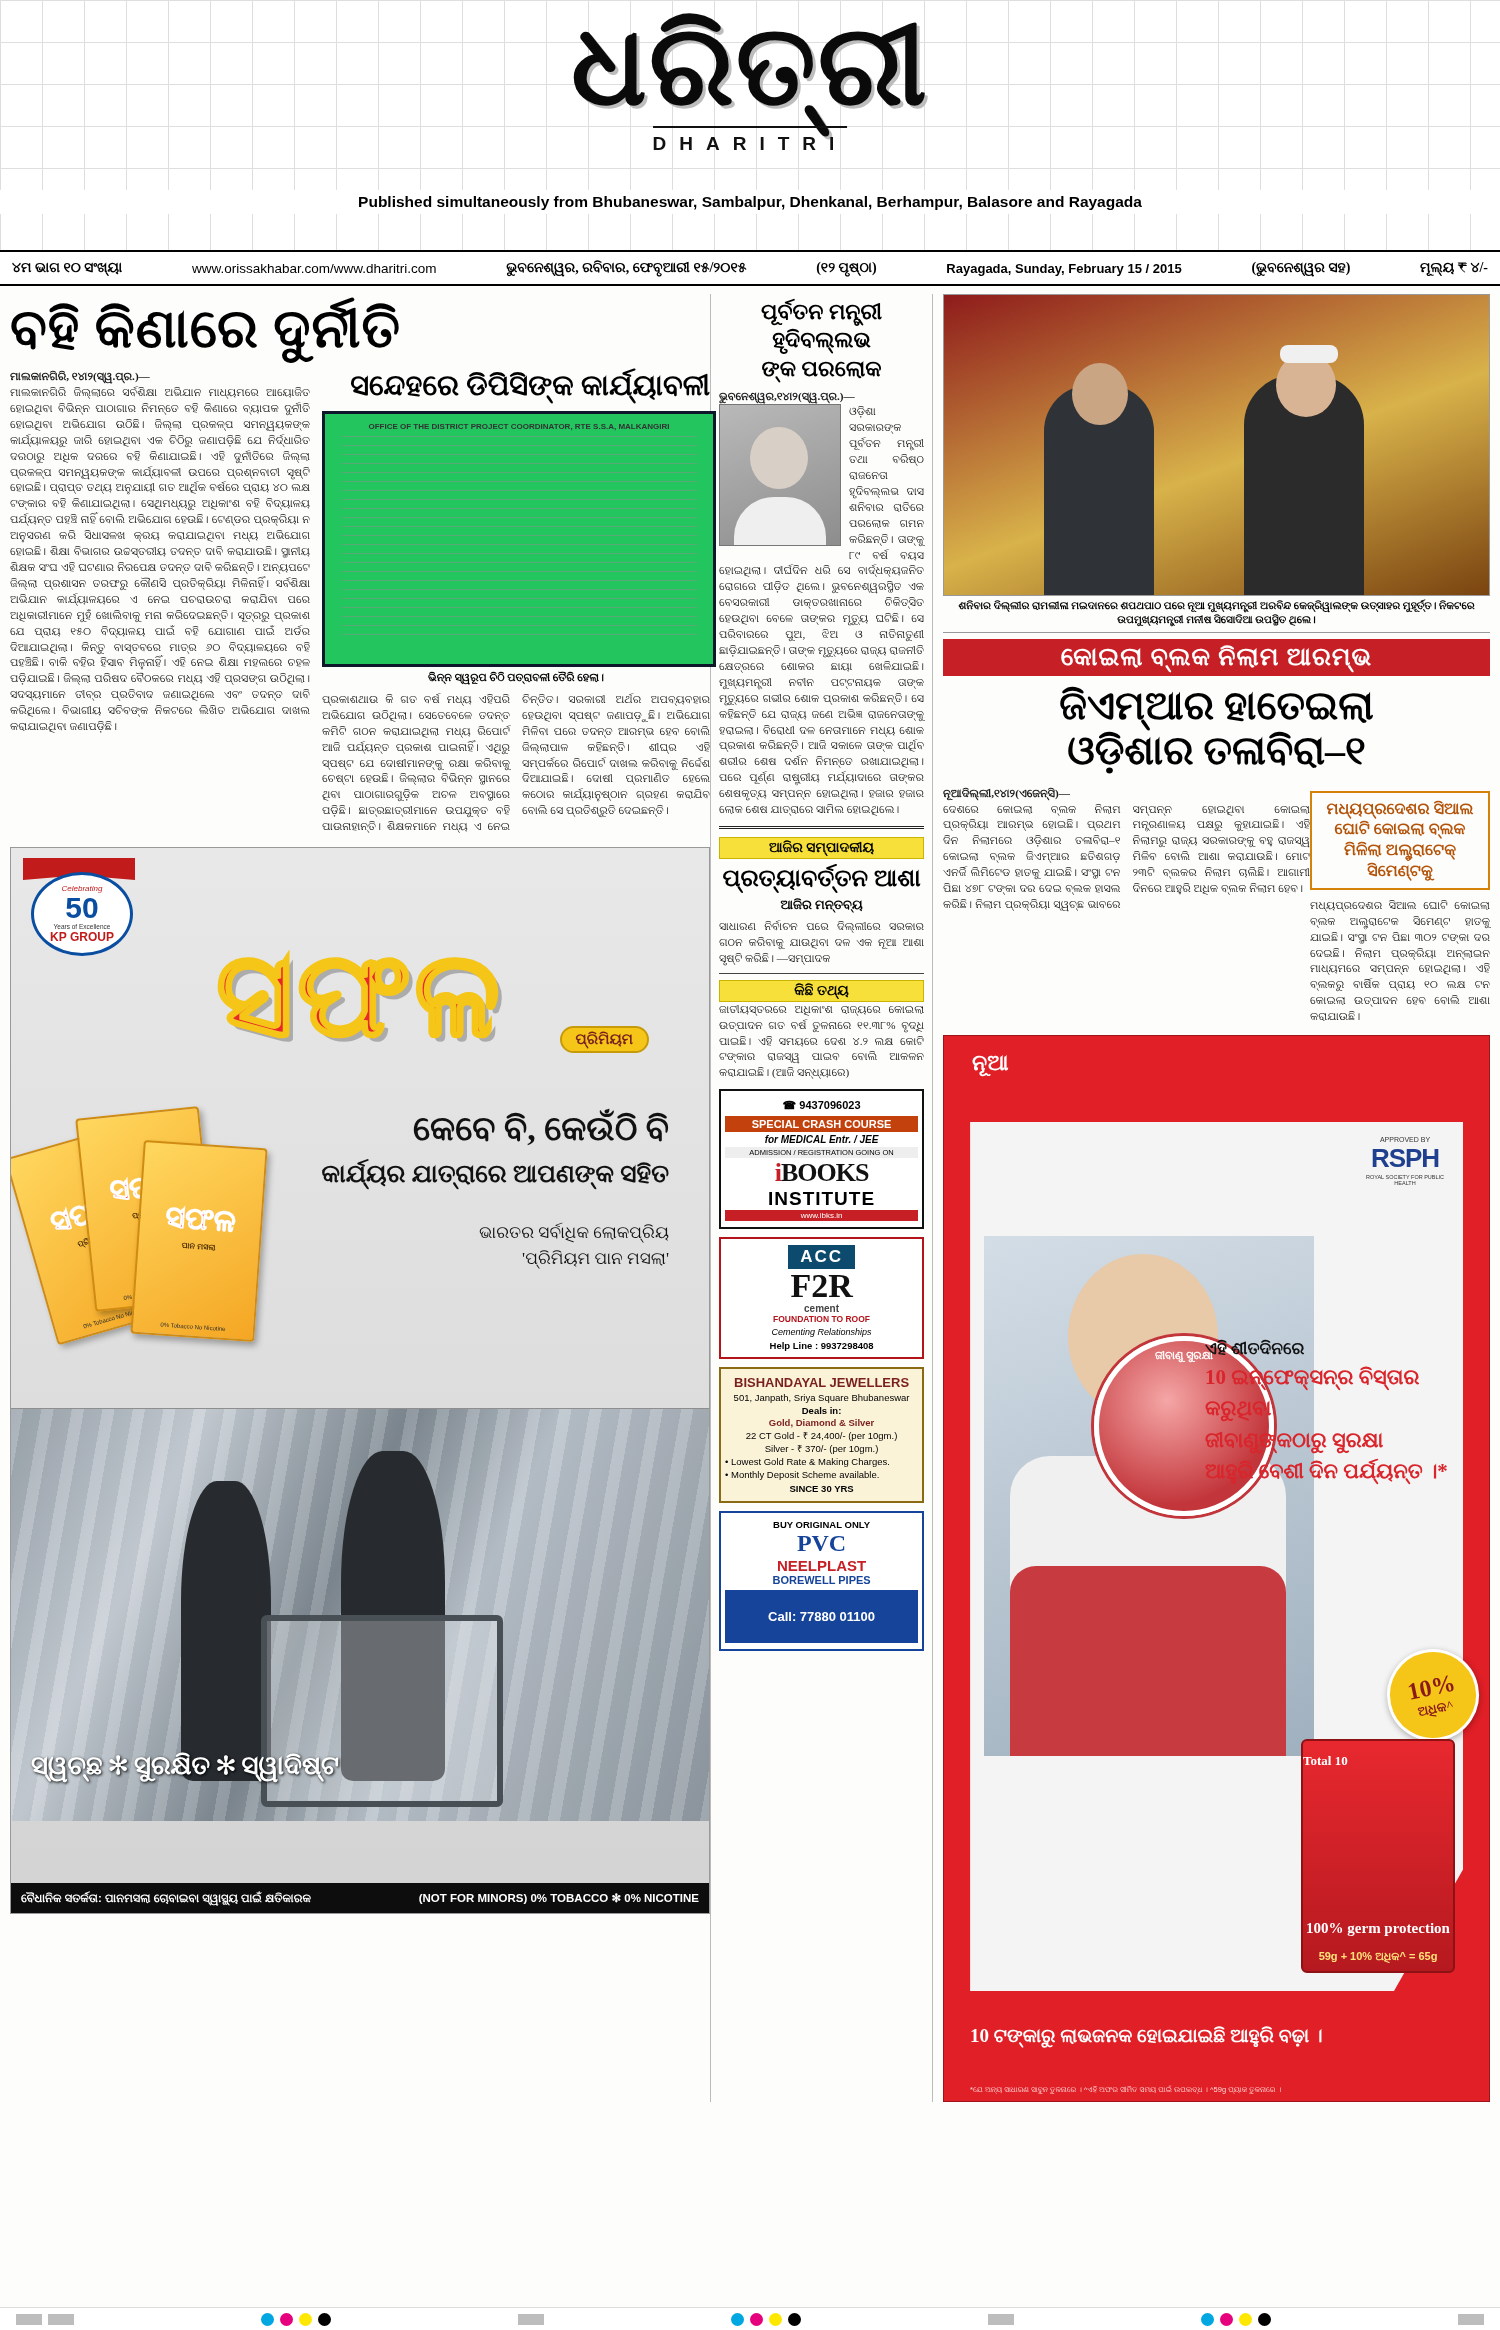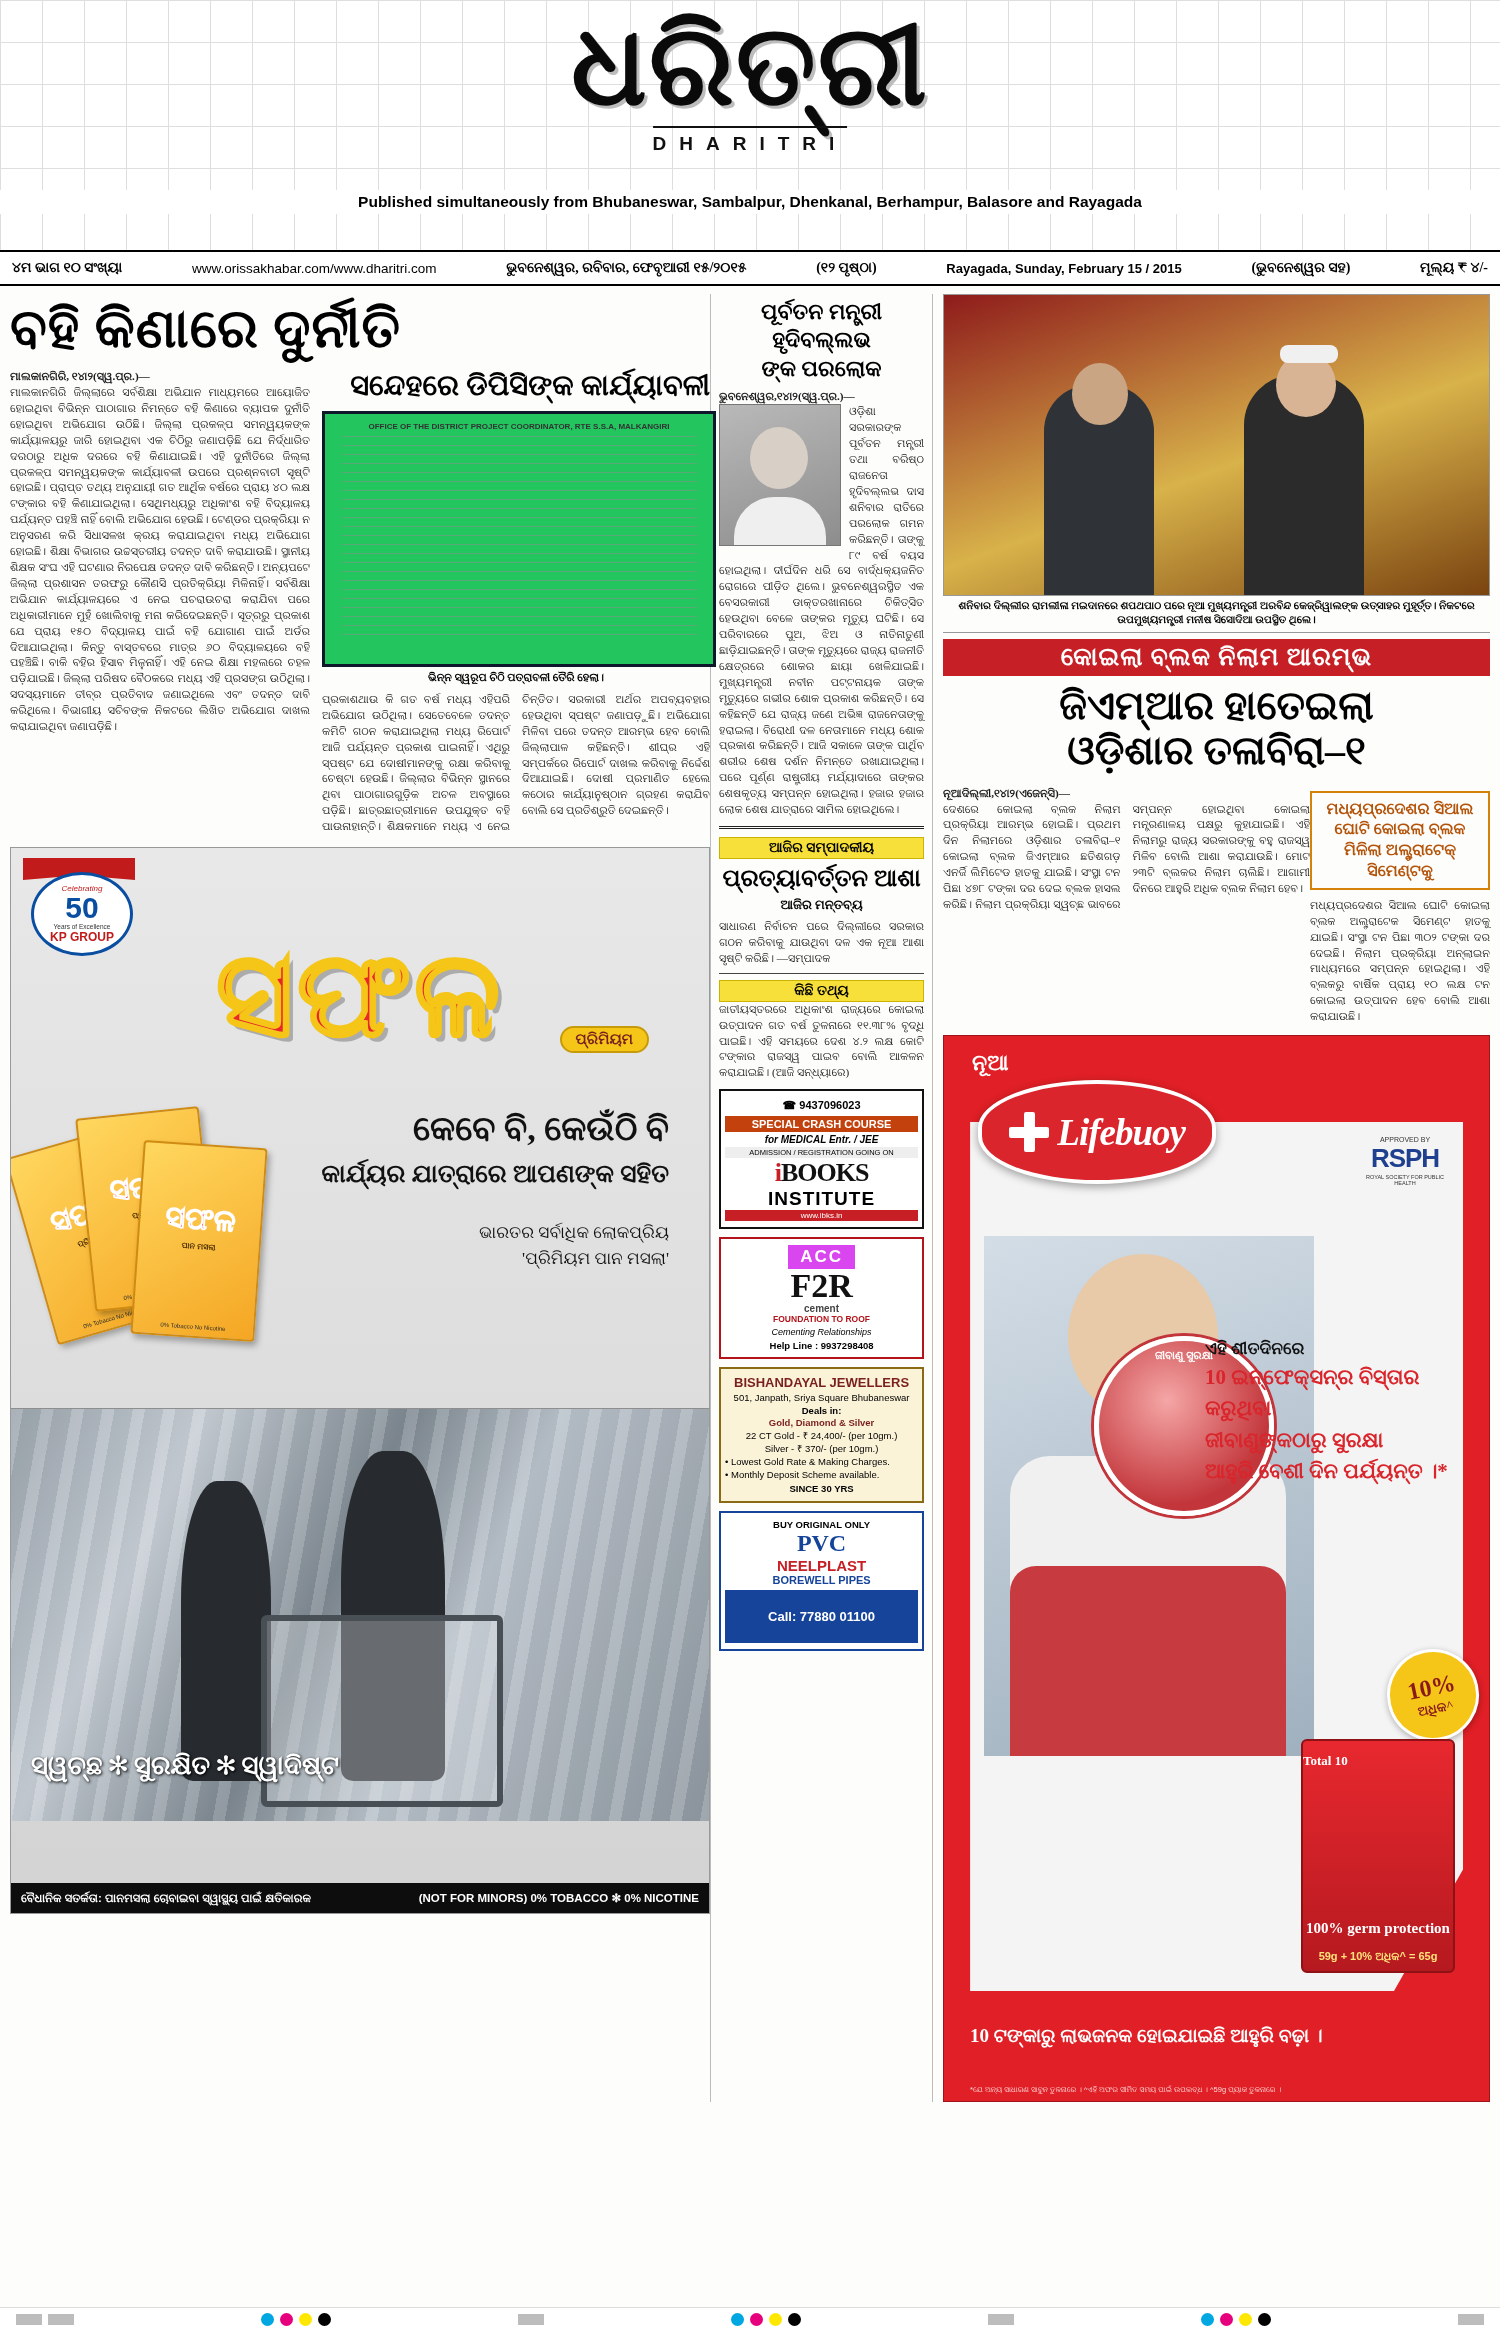--- a/index.html
+++ b/index.html
@@ -492,21 +492,21 @@
   }
   .ibooks{
     font-family:"Liberation Serif",serif;font-size:26px;font-weight:bold;color:#111;letter-spacing:-1px;
   }
   .ibooks .i{color:#c62026;}
   .inst{font-size:19px;font-weight:bold;letter-spacing:1px;}
   .acc-box{
     border:2px solid #b4131a; background:#fff; text-align:center; padding:6px 4px; margin:8px 0;
   }
   .acc-logo{
-    display:inline-block;background:#d946ef;color:#fff;font-weight:bold;font-size:17px;
+    display:inline-block;background:#0c4a6e;color:#fff;font-weight:bold;font-size:17px;
     padding:2px 12px;letter-spacing:2px;
   }
   .f2r{font-family:"Liberation Serif",serif;font-size:34px;font-weight:bold;color:#111;line-height:1;}
   .jewel-box{
     border:2px solid #8a6a12;background:#fbf3d8;padding:5px 4px;margin:8px 0;text-align:center;
     font-size:9.5px; line-height:1.35;
   }
   .jewel-title{font-size:13px;font-weight:bold;color:#7a1f1f;}
   .pipe-box{
     border:2px solid #15449a;background:#fff;padding:6px 4px;margin:8px 0;text-align:center;
@@ -715,24 +715,20 @@
           <div class="box-orange">
             <div class="t">ମଧ୍ୟପ୍ରଦେଶର ସିଆଲ ଘୋଟି କୋଇଲା ବ୍ଲକ ମିଳିଲା ଅଲ୍ଟ୍ରାଟେକ୍ ସିମେଣ୍ଟକୁ</div>
           </div>
           <div class="bodytext">ମଧ୍ୟପ୍ରଦେଶର ସିଆଲ ଘୋଟି କୋଇଲା ବ୍ଲକ ଅଲ୍ଟ୍ରାଟେକ ସିମେଣ୍ଟ ହାତକୁ ଯାଇଛି। ସଂସ୍ଥା ଟନ ପିଛା ୩୦୨ ଟଙ୍କା ଦର ଦେଇଛି। ନିଲାମ ପ୍ରକ୍ରିୟା ଅନ୍ଲାଇନ ମାଧ୍ୟମରେ ସମ୍ପନ୍ନ ହୋଇଥିଲା। ଏହି ବ୍ଲକରୁ ବାର୍ଷିକ ପ୍ରାୟ ୧୦ ଲକ୍ଷ ଟନ କୋଇଲା ଉତ୍ପାଦନ ହେବ ବୋଲି ଆଶା କରାଯାଉଛି।</div>
         </div>
       </div>
 
       <div class="ad-lifebuoy">
         <div class="lb-new">ନୂଆ</div>
         <div class="lb-white-frame"></div>
-        <div class="lb-logo">
-          <span class="lb-cross"></span>
-          <span class="lb-word">Lifebuoy</span>
-        </div>
         <div class="rsph">
           <div style="font-size:7px">APPROVED BY</div>
           <div class="rs">RSPH</div>
           <div style="font-size:5.5px">ROYAL SOCIETY FOR PUBLIC HEALTH</div>
         </div>
 
         <div class="lb-kid">
           <div class="shirt"></div>
           <div class="sweater"></div>
           <div class="head"></div>

